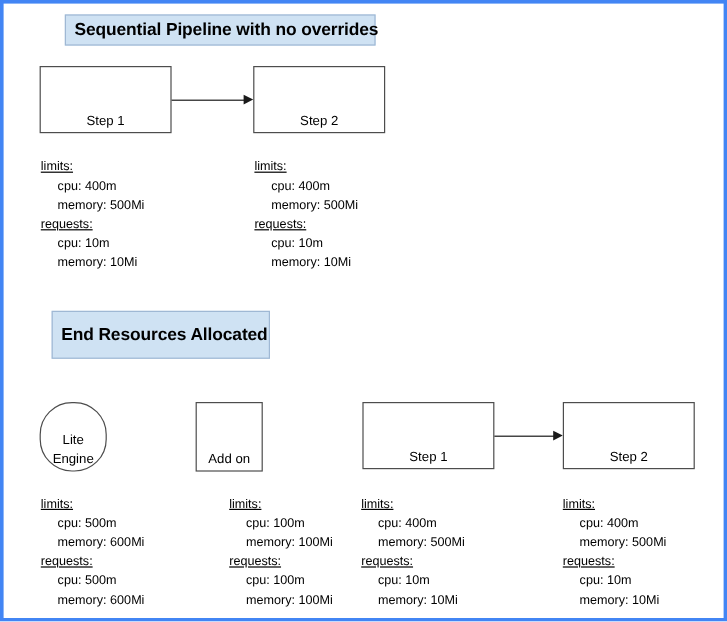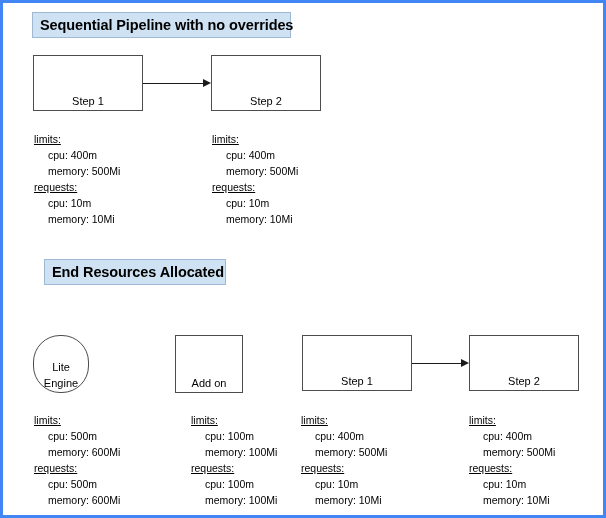--- a/index.html
+++ b/index.html
@@ -26,23 +26,24 @@
     border: 1px solid #9fb8d4;
     box-sizing: border-box;
     display: flex;
     align-items: center;
     padding-left: 7px;
     font-size: 14.5px;
     font-weight: bold;
     color: #000000;
     letter-spacing: -0.1px;
     white-space: nowrap;
+    margin-left: 22px;
   }
   #hdr-1 { left: 29px; top: 9px;   width: 259px; height: 26px; }
-  #hdr-2 { left: 41px; top: 256px; width: 182px; height: 26px; }
+  #hdr-2 { left: 18px; top: 256px; width: 182px; height: 40px; }
 
   
   .node {
     position: absolute;
     background: #ffffff;
     border: 1.5px solid #4d4d4d;
     box-sizing: border-box;
     display: flex;
     flex-direction: column;
     align-items: center;
@@ -51,21 +52,21 @@
     color: #000000;
     line-height: 1.45;
     white-space: nowrap;
   }
   .node .line { display: block; }
 
   #node-step1-a { left: 30px;  top: 52px;  width: 110px; height: 56px; }
   #node-step2-a { left: 208px; top: 52px;  width: 110px; height: 56px; }
 
   #node-lite    { left: 30px;  top: 332px; width: 56px;  height: 58px; border-radius: 27px; }
-  #node-addon   { left: 172px; top: 332px; width: 68px;  height: 58px; }
+  #node-addon   { left: 160px; top: 332px; width: 56px;  height: 58px; }
   #node-step1-b { left: 299px; top: 332px; width: 110px; height: 56px; }
   #node-step2-b { left: 466px; top: 332px; width: 110px; height: 56px; }
 
   
   .connector { position: absolute; }
   .connector .shaft {
     position: absolute;
     left: 0;
     top: 50%;
     height: 0;

